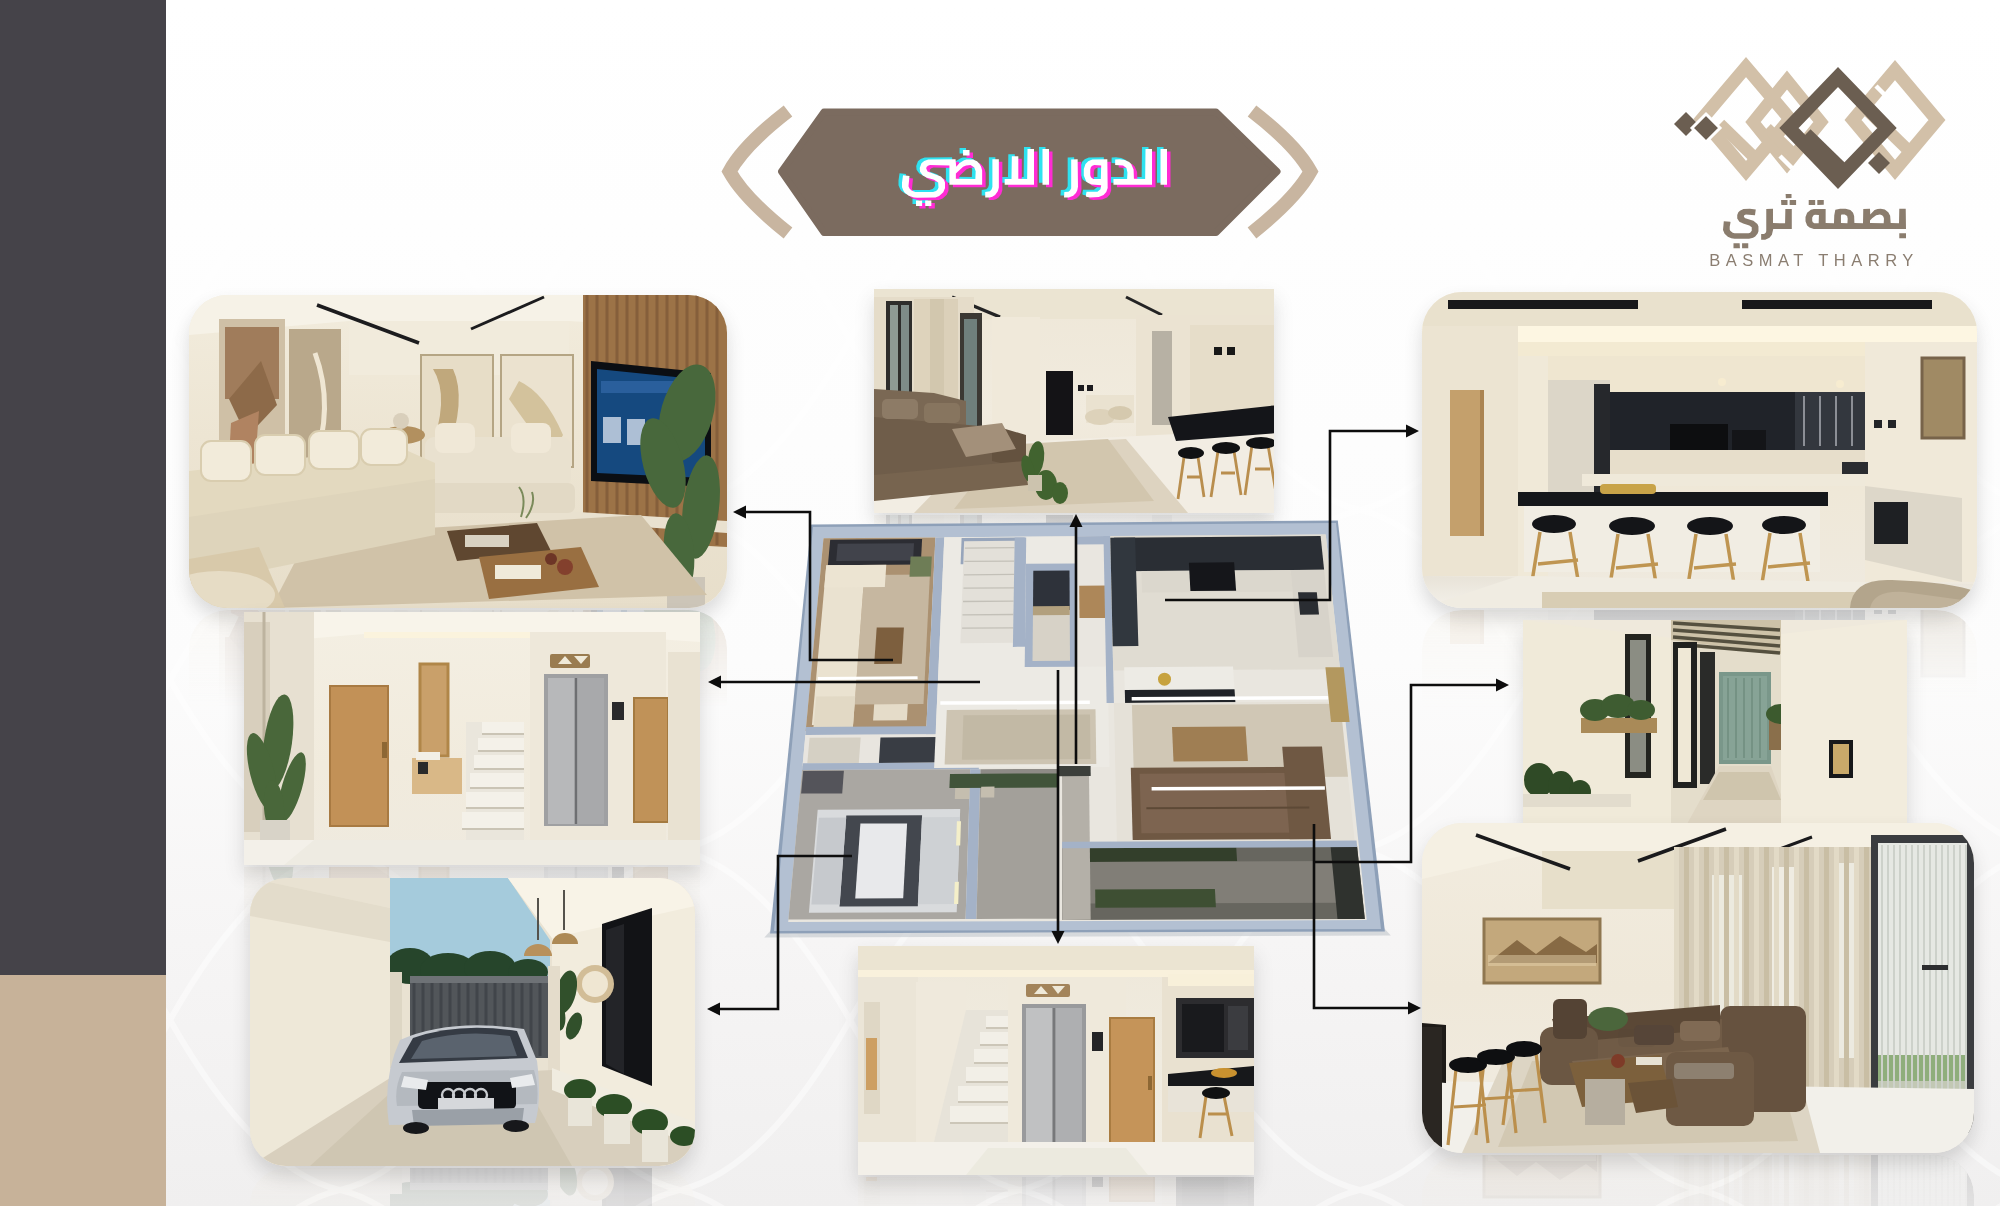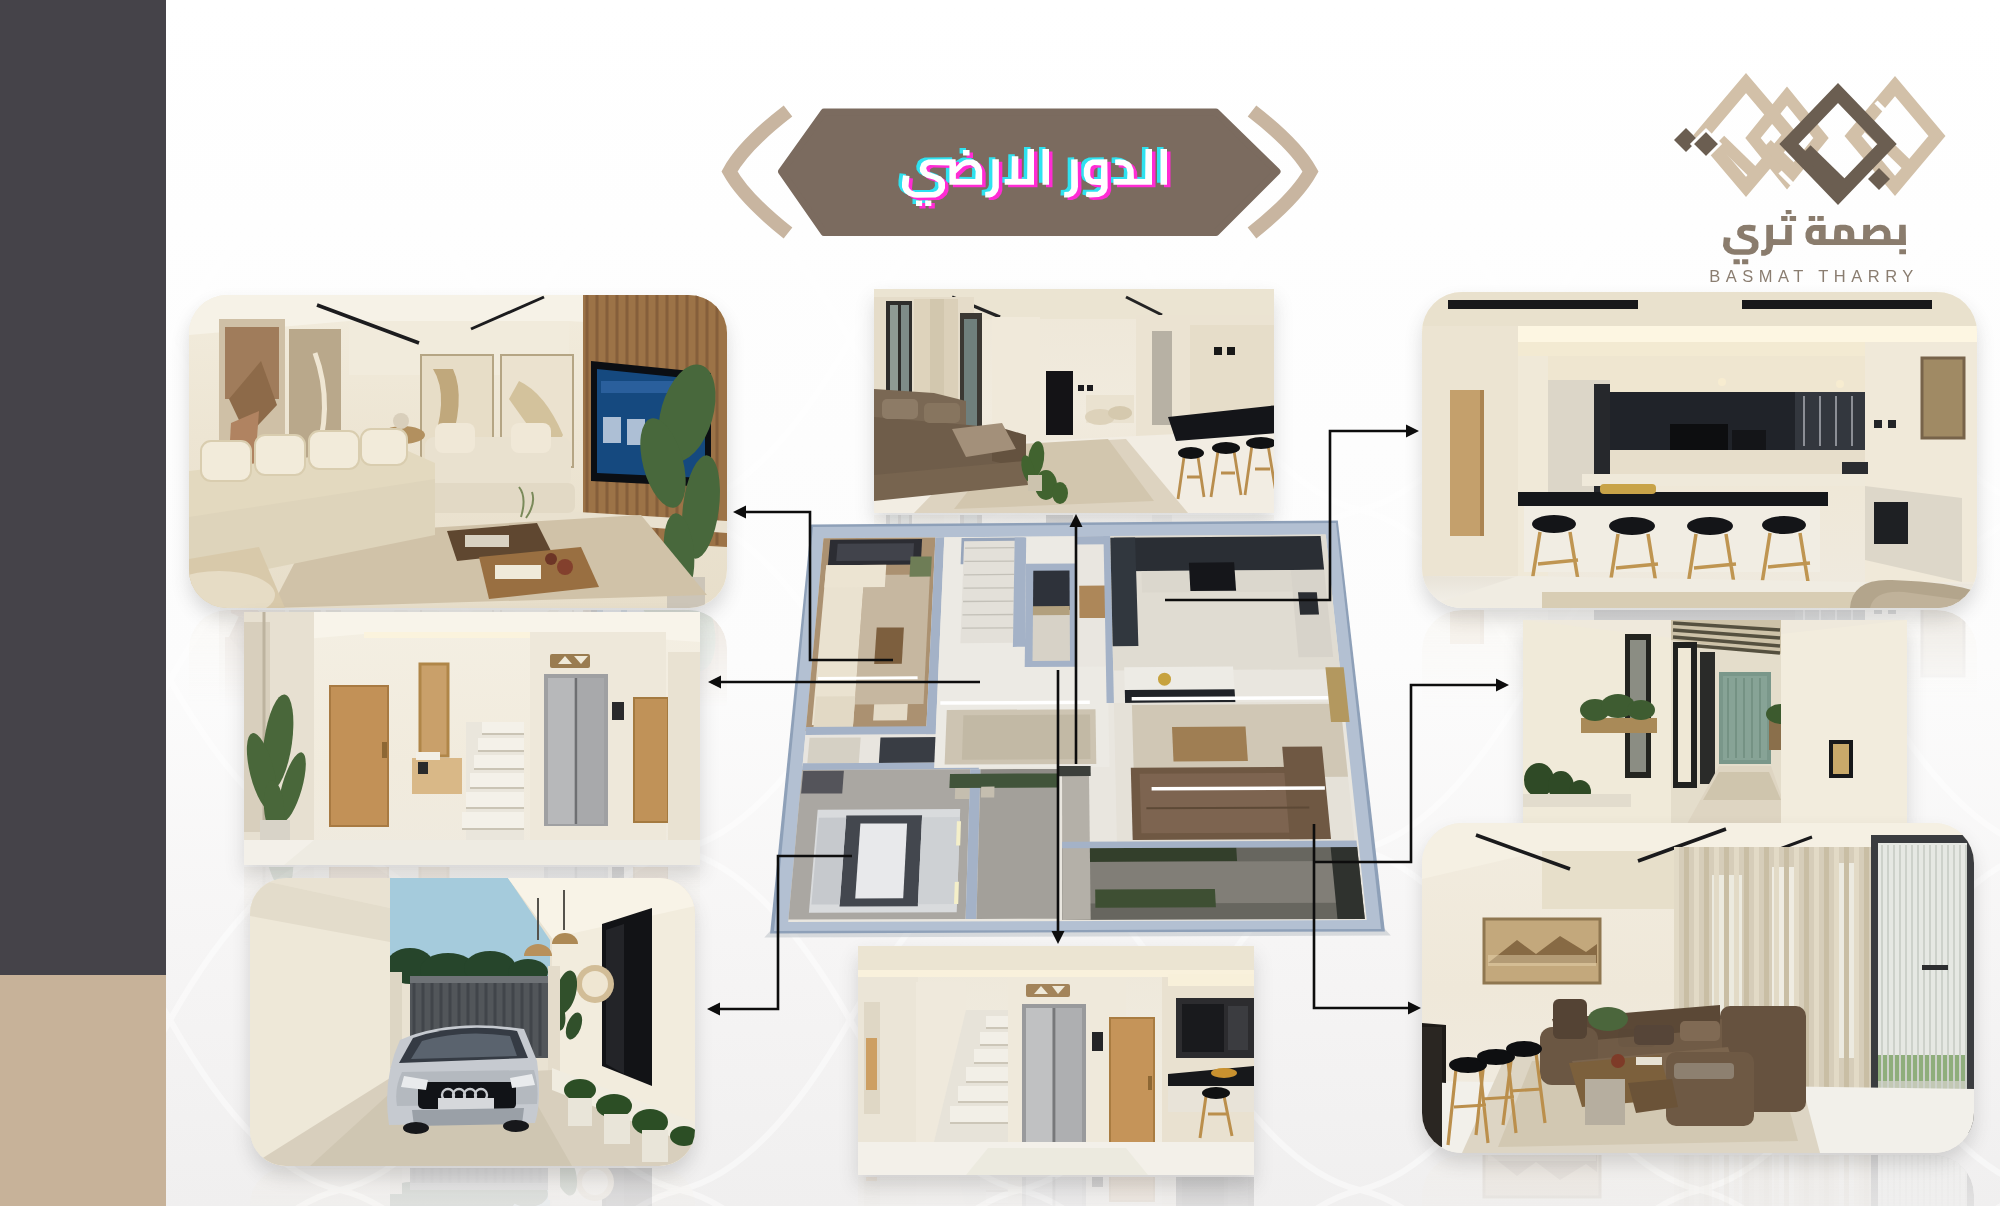--- a/index.html
+++ b/index.html
@@ -1272,21 +1272,21 @@
       <g transform="translate(198.5,62) scale(0.2650)">
         <path d="M87.5 194.3L87.5 214.9L110.7 214.9L110.7 194.3ZM52.8 194.3L52.8 214.9L75.9 214.9L75.9 194.3ZM774.8 38.6L718.1 39.9L702.7 46.3L692.4 56.6L686.0 75.9L686.0 100.4L695.0 122.3L702.7 128.7L715.6 133.8L751.6 136.4L749.0 151.9L737.5 160.9L696.3 160.9L693.7 175.0L695.0 180.2L709.1 182.8L742.6 181.5L760.6 173.7L770.9 162.2L776.1 146.7ZM718.1 63.1L725.9 60.5L751.6 61.8L750.3 113.3L722.0 113.3L713.0 106.8L710.4 97.8L710.4 77.2L713.0 68.2ZM662.8 38.6L638.4 39.9L638.4 148.0L634.5 155.7L628.1 160.9L612.6 162.2L611.3 182.8L629.3 182.8L646.1 176.3L656.4 166.0L661.5 155.7L664.1 142.9ZM365.5 38.6L341.1 38.6L341.1 142.9L338.5 151.9L332.0 159.6L314.0 162.2L314.0 182.8L330.8 182.8L341.1 180.2L351.4 173.7L361.6 159.6L365.5 145.4ZM0.0 126.1L0.0 144.1L5.1 157.0L10.3 164.7L25.7 176.3L45.0 182.8L57.9 184.0L126.1 182.8L140.3 177.6L155.7 163.4L162.2 148.0L162.2 126.1L158.3 115.8L146.7 104.2L96.5 84.9L91.4 73.4L92.7 68.2L97.8 63.1L105.5 60.5L178.9 61.8L178.9 135.1L302.4 135.1L302.4 81.1L298.6 66.9L292.1 55.3L283.1 46.3L267.7 39.9L243.2 39.9L234.2 42.5L216.2 54.1L204.6 66.9L202.1 38.6L99.1 39.9L83.7 45.0L73.4 54.1L66.9 72.1L68.2 86.2L78.5 100.4L94.0 108.1L121.0 115.8L136.4 126.1L137.7 145.4L135.1 151.9L128.7 158.3L117.1 162.2L50.2 162.2L36.0 157.0L28.3 149.3L24.5 140.3L28.3 101.7L3.9 99.1ZM272.8 69.5L278.0 83.7L276.7 113.3L203.3 112.0L203.3 92.7L230.4 66.9L242.0 61.8L258.7 60.5ZM230.4 3.9L230.4 24.5L254.8 24.5L254.8 3.9ZM975.5 0.0L975.5 135.1L1000.0 135.1L1000.0 0.0ZM943.4 0.0L918.9 0.0L917.6 113.3L875.2 112.0L873.9 77.2L864.9 56.6L857.1 48.9L840.4 41.2L821.1 38.6L804.4 39.9L804.4 60.5L834.0 61.8L846.8 72.1L850.7 88.8L849.4 113.3L797.9 113.3L797.9 135.1L943.4 135.1ZM530.2 0.0L530.2 135.1L554.7 135.1L554.7 0.0ZM498.1 0.0L473.6 0.0L472.3 113.3L438.9 112.0L438.9 27.0L414.4 27.0L413.1 113.3L387.4 113.3L387.4 135.1L498.1 135.1Z" fill="#2ee2f0" fill-rule="evenodd"></path>
       </g>
       <g transform="translate(205.5,66.5) scale(0.2650)">
         <path d="M87.5 194.3L87.5 214.9L110.7 214.9L110.7 194.3ZM52.8 194.3L52.8 214.9L75.9 214.9L75.9 194.3ZM774.8 38.6L718.1 39.9L702.7 46.3L692.4 56.6L686.0 75.9L686.0 100.4L695.0 122.3L702.7 128.7L715.6 133.8L751.6 136.4L749.0 151.9L737.5 160.9L696.3 160.9L693.7 175.0L695.0 180.2L709.1 182.8L742.6 181.5L760.6 173.7L770.9 162.2L776.1 146.7ZM718.1 63.1L725.9 60.5L751.6 61.8L750.3 113.3L722.0 113.3L713.0 106.8L710.4 97.8L710.4 77.2L713.0 68.2ZM662.8 38.6L638.4 39.9L638.4 148.0L634.5 155.7L628.1 160.9L612.6 162.2L611.3 182.8L629.3 182.8L646.1 176.3L656.4 166.0L661.5 155.7L664.1 142.9ZM365.5 38.6L341.1 38.6L341.1 142.9L338.5 151.9L332.0 159.6L314.0 162.2L314.0 182.8L330.8 182.8L341.1 180.2L351.4 173.7L361.6 159.6L365.5 145.4ZM0.0 126.1L0.0 144.1L5.1 157.0L10.3 164.7L25.7 176.3L45.0 182.8L57.9 184.0L126.1 182.8L140.3 177.6L155.7 163.4L162.2 148.0L162.2 126.1L158.3 115.8L146.7 104.2L96.5 84.9L91.4 73.4L92.7 68.2L97.8 63.1L105.5 60.5L178.9 61.8L178.9 135.1L302.4 135.1L302.4 81.1L298.6 66.9L292.1 55.3L283.1 46.3L267.7 39.9L243.2 39.9L234.2 42.5L216.2 54.1L204.6 66.9L202.1 38.6L99.1 39.9L83.7 45.0L73.4 54.1L66.9 72.1L68.2 86.2L78.5 100.4L94.0 108.1L121.0 115.8L136.4 126.1L137.7 145.4L135.1 151.9L128.7 158.3L117.1 162.2L50.2 162.2L36.0 157.0L28.3 149.3L24.5 140.3L28.3 101.7L3.9 99.1ZM272.8 69.5L278.0 83.7L276.7 113.3L203.3 112.0L203.3 92.7L230.4 66.9L242.0 61.8L258.7 60.5ZM230.4 3.9L230.4 24.5L254.8 24.5L254.8 3.9ZM975.5 0.0L975.5 135.1L1000.0 135.1L1000.0 0.0ZM943.4 0.0L918.9 0.0L917.6 113.3L875.2 112.0L873.9 77.2L864.9 56.6L857.1 48.9L840.4 41.2L821.1 38.6L804.4 39.9L804.4 60.5L834.0 61.8L846.8 72.1L850.7 88.8L849.4 113.3L797.9 113.3L797.9 135.1L943.4 135.1ZM530.2 0.0L530.2 135.1L554.7 135.1L554.7 0.0ZM498.1 0.0L473.6 0.0L472.3 113.3L438.9 112.0L438.9 27.0L414.4 27.0L413.1 113.3L387.4 113.3L387.4 135.1L498.1 135.1Z" fill="#ff2bd4" fill-rule="evenodd"></path>
       </g>
       <g transform="translate(202,64) scale(0.2650)">
         <path d="M87.5 194.3L87.5 214.9L110.7 214.9L110.7 194.3ZM52.8 194.3L52.8 214.9L75.9 214.9L75.9 194.3ZM774.8 38.6L718.1 39.9L702.7 46.3L692.4 56.6L686.0 75.9L686.0 100.4L695.0 122.3L702.7 128.7L715.6 133.8L751.6 136.4L749.0 151.9L737.5 160.9L696.3 160.9L693.7 175.0L695.0 180.2L709.1 182.8L742.6 181.5L760.6 173.7L770.9 162.2L776.1 146.7ZM718.1 63.1L725.9 60.5L751.6 61.8L750.3 113.3L722.0 113.3L713.0 106.8L710.4 97.8L710.4 77.2L713.0 68.2ZM662.8 38.6L638.4 39.9L638.4 148.0L634.5 155.7L628.1 160.9L612.6 162.2L611.3 182.8L629.3 182.8L646.1 176.3L656.4 166.0L661.5 155.7L664.1 142.9ZM365.5 38.6L341.1 38.6L341.1 142.9L338.5 151.9L332.0 159.6L314.0 162.2L314.0 182.8L330.8 182.8L341.1 180.2L351.4 173.7L361.6 159.6L365.5 145.4ZM0.0 126.1L0.0 144.1L5.1 157.0L10.3 164.7L25.7 176.3L45.0 182.8L57.9 184.0L126.1 182.8L140.3 177.6L155.7 163.4L162.2 148.0L162.2 126.1L158.3 115.8L146.7 104.2L96.5 84.9L91.4 73.4L92.7 68.2L97.8 63.1L105.5 60.5L178.9 61.8L178.9 135.1L302.4 135.1L302.4 81.1L298.6 66.9L292.1 55.3L283.1 46.3L267.7 39.9L243.2 39.9L234.2 42.5L216.2 54.1L204.6 66.9L202.1 38.6L99.1 39.9L83.7 45.0L73.4 54.1L66.9 72.1L68.2 86.2L78.5 100.4L94.0 108.1L121.0 115.8L136.4 126.1L137.7 145.4L135.1 151.9L128.7 158.3L117.1 162.2L50.2 162.2L36.0 157.0L28.3 149.3L24.5 140.3L28.3 101.7L3.9 99.1ZM272.8 69.5L278.0 83.7L276.7 113.3L203.3 112.0L203.3 92.7L230.4 66.9L242.0 61.8L258.7 60.5ZM230.4 3.9L230.4 24.5L254.8 24.5L254.8 3.9ZM975.5 0.0L975.5 135.1L1000.0 135.1L1000.0 0.0ZM943.4 0.0L918.9 0.0L917.6 113.3L875.2 112.0L873.9 77.2L864.9 56.6L857.1 48.9L840.4 41.2L821.1 38.6L804.4 39.9L804.4 60.5L834.0 61.8L846.8 72.1L850.7 88.8L849.4 113.3L797.9 113.3L797.9 135.1L943.4 135.1ZM530.2 0.0L530.2 135.1L554.7 135.1L554.7 0.0ZM498.1 0.0L473.6 0.0L472.3 113.3L438.9 112.0L438.9 27.0L414.4 27.0L413.1 113.3L387.4 113.3L387.4 135.1L498.1 135.1Z" fill="#ffffff" fill-rule="evenodd"></path>
       </g>
     </svg></div>
-<div class="abs" style="left:1660px;top:64px;width:340px;height:230px"><svg width="340" height="230" viewBox="0 0 340 230" xmlns="http://www.w3.org/2000/svg">
+<div class="abs" style="left:1660px;top:48px;width:340px;height:230px"><svg width="340" height="230" viewBox="0 0 340 230" xmlns="http://www.w3.org/2000/svg">
       <g stroke-linejoin="miter" fill="none">
         <g stroke="#d2c0a8" stroke-width="13">
           <path d="M42,71 L86,19 L130,71 L86,123 Z"></path>
           <path d="M60,76 L98,113" stroke-width="12"></path>
         </g>
         <g stroke="#d2c0a8" stroke-width="12">
           <path d="M93,74 L127,32 L161,74 L127,116 Z"></path>
           <path d="M107,80 L138,110" stroke-width="11"></path>
         </g>
         <g stroke="#d2c0a8" stroke-width="13">

